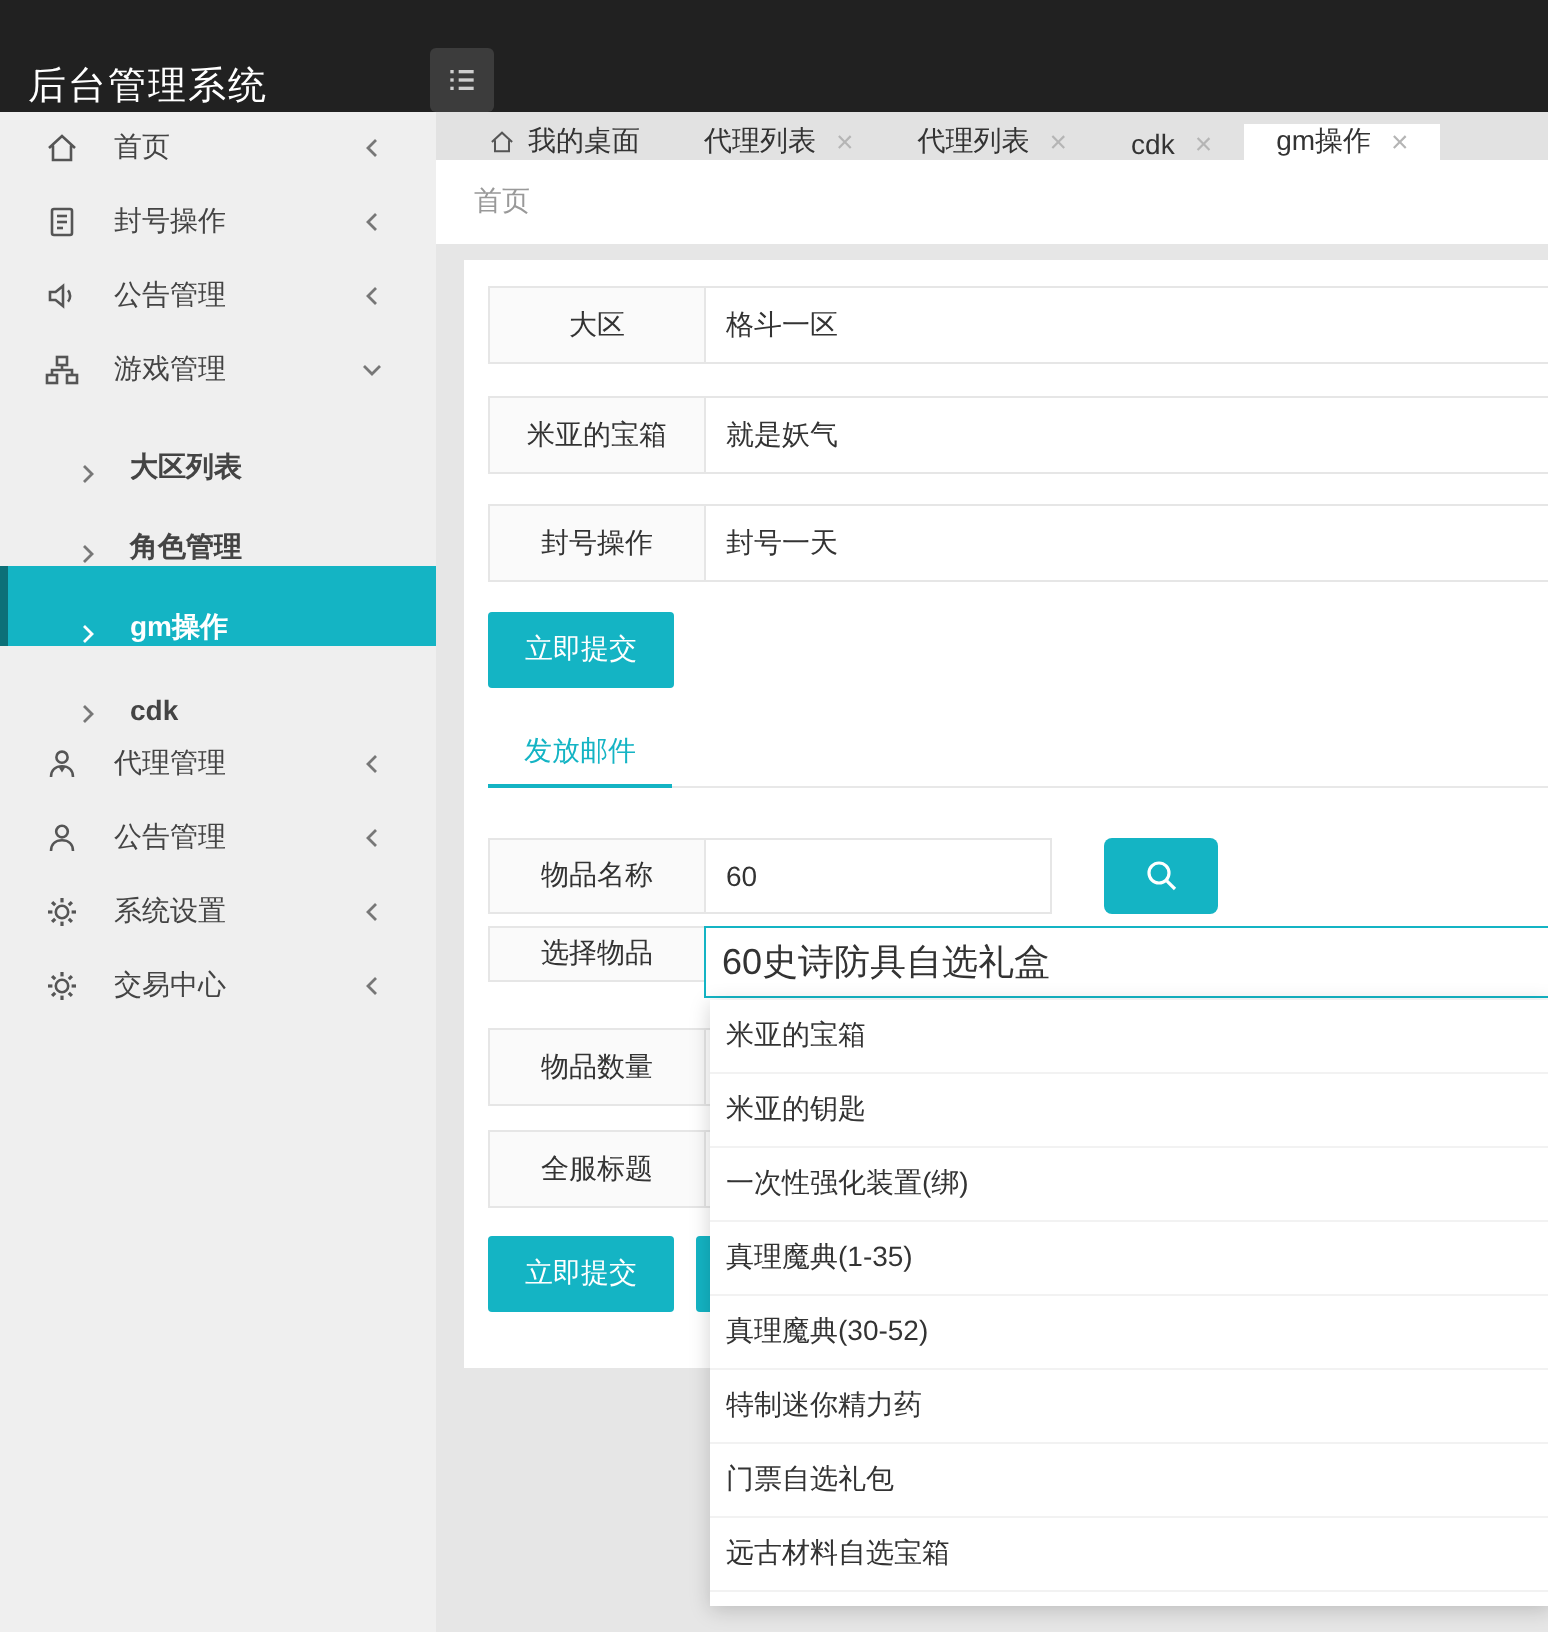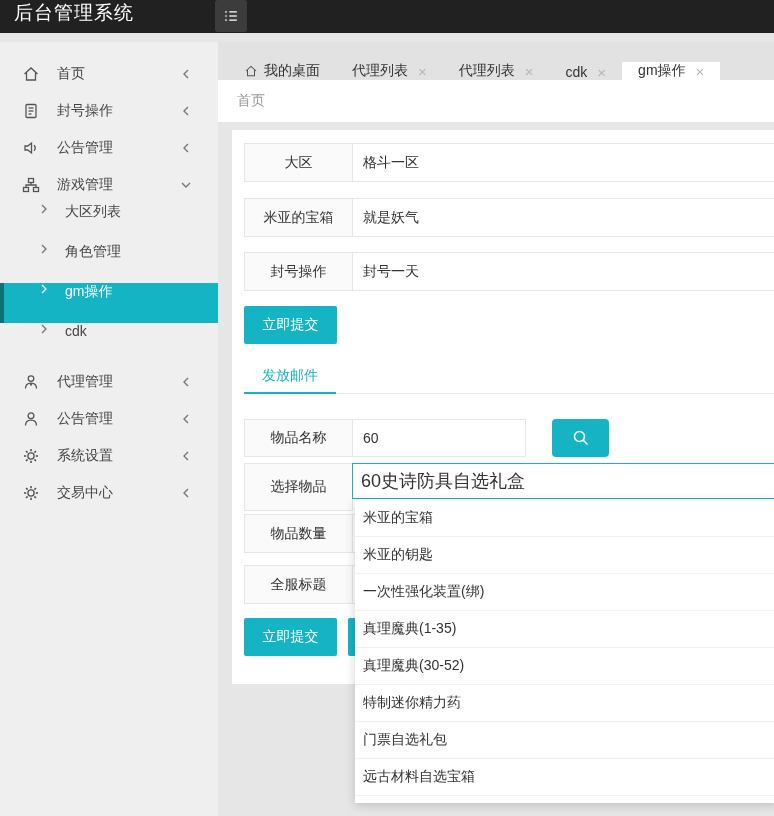--- a/index.html
+++ b/index.html
@@ -1,30 +1,30 @@
 <!DOCTYPE html>
 <html><head>
 <meta charset="utf-8">
 <style>
   * { margin:0; padding:0; box-sizing:border-box; }
   body { font-family: "Liberation Sans", "DejaVu Sans", sans-serif; background:#e6e6e6; }
   .screen { position:relative; width:774px; height:816px; overflow:hidden; background:#e6e6e6; }
 
   
-  .header { position:absolute; top:0; left:0; right:0; height:33px; background:#212121; display:flex; align-items:flex-start; z-index:20; }
+  .header { position:absolute; top:0; left:0; right:0; height:56px; background:#212121; display:flex; align-items:flex-end; z-index:20; }
   .app-title { color:#ffffff; font-size:19px; padding-left:14px; width:215px; letter-spacing:1px; }
   .burger { width:32px; height:32px; background:#3c3c3c; border-radius:3px; display:flex; align-items:center; justify-content:center; cursor:pointer; }
 
   
   .sidebar { position:absolute; top:42px; left:0; width:218px; bottom:0; background:#efefef; padding-top:13px; z-index:15; }
   .side-item { height:37px; display:flex; align-items:center; padding:0 26px 0 22px; font-size:14px; color:#444; cursor:pointer; }
   .side-item .ico { width:18px; height:18px; display:flex; align-items:center; justify-content:center; }
   .side-item .lbl { margin-left:17px; }
   .side-item .chev { margin-left:auto; display:flex; }
-  .sub-item { height:40px; display:flex; align-items:flex-start; padding-left:38px; font-size:14px; color:#444; cursor:pointer; }
+  .sub-item { height:40px; display:flex; align-items:flex-end; padding-left:38px; font-size:14px; color:#444; cursor:pointer;font-weight:bold; }
   .sub-item .sub-chev { display:flex; margin-right:15px; }
   .sub-item.active { background:#14b4c4; color:#ffffff; border-left:4px solid #0c7078; padding-left:34px; }
   svg.icn { stroke:#555; fill:none; stroke-width:1.3; }
   svg.chv { stroke:#777; fill:none; stroke-width:1.4; }
   .sub-item.active svg.chv { stroke:#fff; }
 
   
   .main { position:absolute; top:42px; left:218px; right:0; bottom:0; background:#e6e6e6; }
   .tabbar { height:38px; background:#e2e2e2; display:flex; align-items:flex-end; padding-left:10px; }
   .tab { display:flex; align-items:center; padding:0 16px; font-size:14px; color:#333; cursor:pointer; white-space:nowrap; }
@@ -35,21 +35,21 @@
 
   
   .card { position:absolute; left:14px; top:88px; right:0; height:554px; background:#ffffff; }
   .frow { position:absolute; left:12px; right:-2px; height:39px; border:1px solid #e6e6e6; display:flex; background:#fff; }
   .frow-label { width:108px; background:#fafafa; border-right:1px solid #e6e6e6; display:flex; align-items:center; justify-content:center; font-size:14px; color:#333; flex:none; }
   .frow-value { flex:1; display:flex; align-items:center; padding-left:10px; font-size:14px; color:#333; }
   .btn { position:absolute; height:38px; background:#14b4c4; color:#fff; font-size:14px; border:none; border-radius:2px; display:flex; align-items:center; justify-content:center; cursor:pointer; font-family:Liberation Sans, sans-serif; }
   .card-tabs { position:absolute; top:230px; left:12px; right:0; height:34px; border-bottom:1px solid #e8e8e8; display:flex; }
   .card-tab { color:#14b4c4; font-size:14px; padding:0 18px; display:flex; align-items:center; border-bottom:2px solid #14b4c4; margin-bottom:-1px; cursor:pointer; }
   .search-btn { position:absolute; left:320px; top:289px; width:57px; height:38px; background:#14b4c4; border:none; border-radius:4px; display:flex; align-items:center; justify-content:center; cursor:pointer; }
-  .select-label { position:absolute; left:12px; top:333px; width:109px; height:48px; background:#fafafa; border:1px solid #e6e6e6; display:flex; align-items:center; justify-content:center; font-size:14px; color:#333; }
+  .select-label { position:absolute; left:12px; top:333px; width:109px; height:28px; background:#fafafa; border:1px solid #e6e6e6; display:flex; align-items:center; justify-content:center; font-size:14px; color:#333; }
   .select-input { position:absolute; left:120px; top:333px; right:-2px; height:36px; border:1px solid #14b4c4; display:flex; align-items:center; padding-left:8px; background:#fff; }
   .select-input input { border:none; outline:none; font-size:18px; color:#333; width:100%; font-family:inherit; }
 
   
   .dropdown { position:absolute; left:355px; top:500px; width:421px; height:303px; background:#ffffff; z-index:10; box-shadow:0 2px 10px rgba(0,0,0,0.18); overflow:hidden; }
   .dd-item { height:37px; display:flex; align-items:center; padding-left:8px; font-size:14px; color:#333; border-bottom:1px solid #f2f2f2; cursor:pointer; }
 </style>
 </head>
 <body>
 

